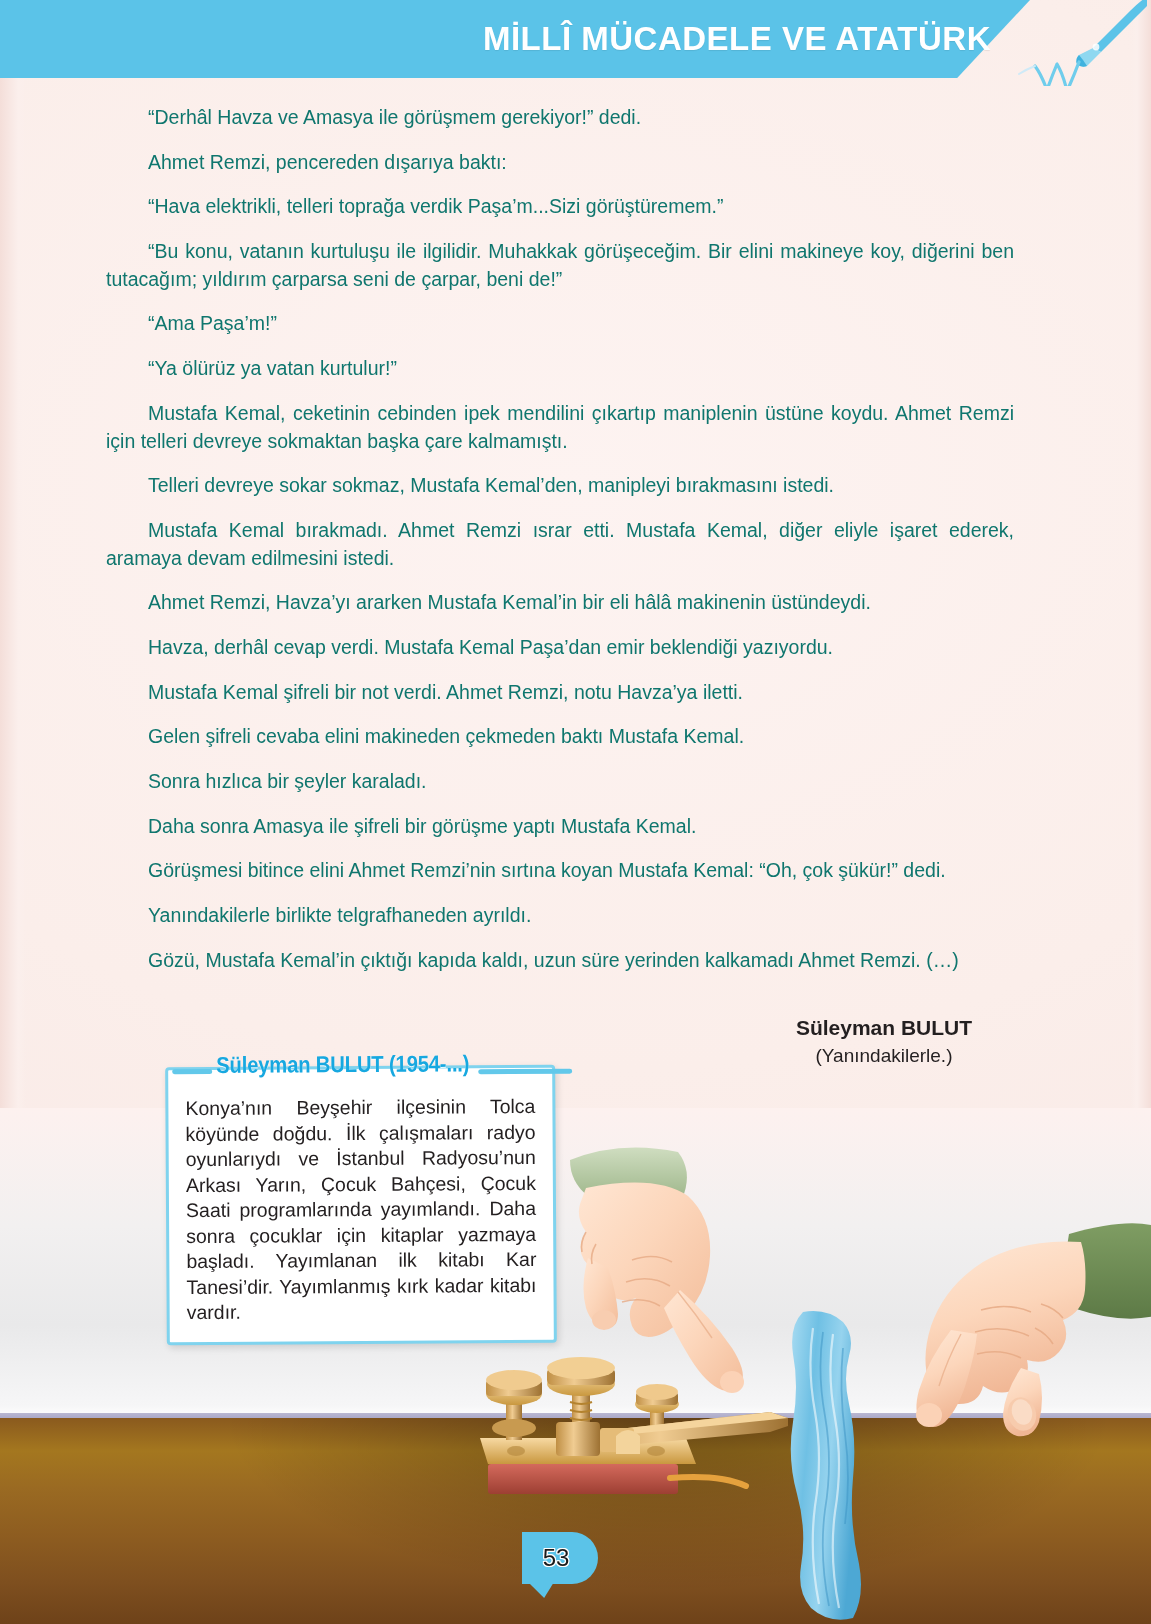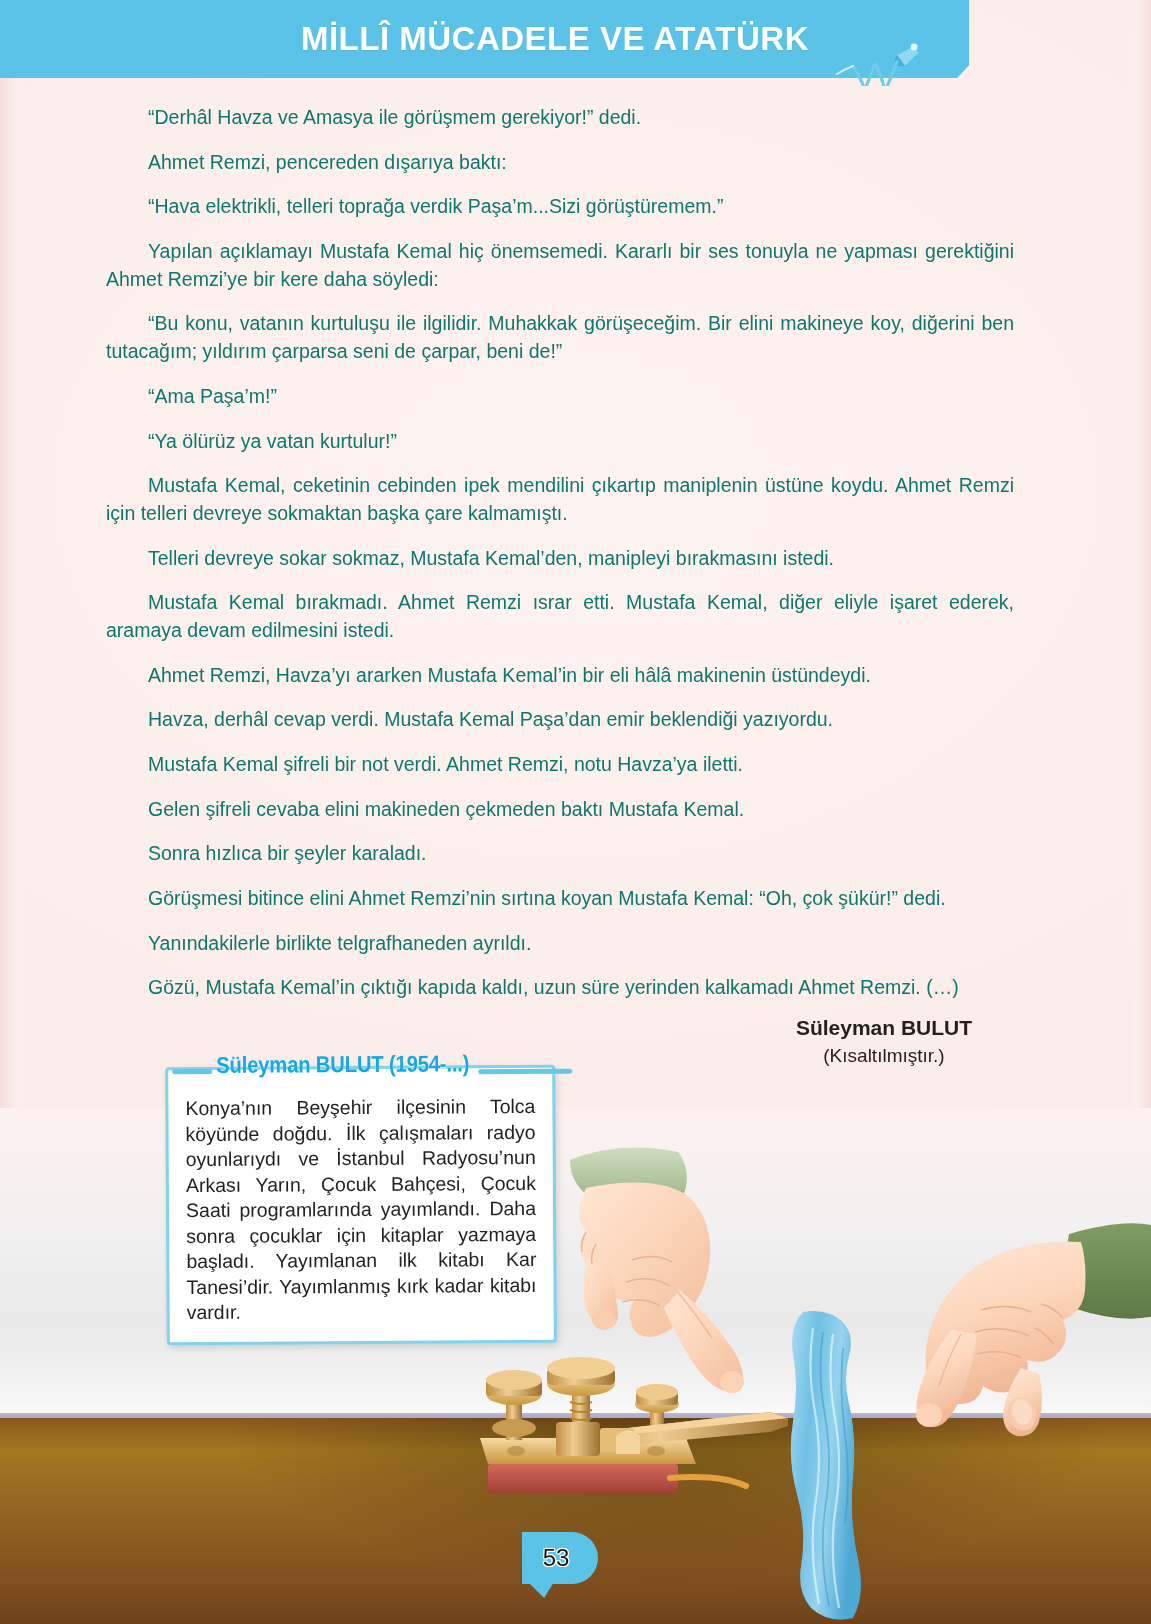--- a/index.html
+++ b/index.html
@@ -33,21 +33,21 @@
     position: absolute;
     right: 0; top: 0;
     width: 20px; height: 100%;
     background: linear-gradient(to left, #f4ded9 0%, #fbefec 70%, rgba(255,255,255,0) 100%);
   }
 
   
   .header {
     position: absolute;
     left: 0; top: 0;
-    width: 969px;
+    width: 1151px;
     height: 86px;
     overflow: hidden;
     text-decoration: underline;
   }
   .header-band {
     position: absolute;
     left: -10px; top: 0;
     width: 1040px;
     height: 78px;
     background: #5bc3e8;
@@ -299,40 +299,40 @@
         <path d="M82 66 Q76 82 70 95 Q66 78 60 68 Q55 80 50 94 Q44 78 38 70" fill="none" stroke="#6fcdec" stroke-width="3.2" stroke-linecap="round" stroke-linejoin="round"></path>
         <path d="M38 70 Q30 73 22 78" fill="none" stroke="#cfeaf7" stroke-width="2" stroke-linecap="round"></path>
       </svg>
     </div>
   </div>
 
   <div class="article">
     <p class="para">“Derhâl Havza ve Amasya ile görüşmem gerekiyor!” dedi.</p>
     <p class="para">Ahmet Remzi, pencereden dışarıya baktı:</p>
     <p class="para">“Hava elektrikli, telleri toprağa verdik Paşa’m...Sizi görüştüremem.”</p>
-    <p class="para">Yapılan açıklamayı Mustafa Kemal hiç önemsemedi. Kararlı bir ses tonuyla ne yapması gerektiğini Ahmet Remzi’ye bir kere daha söyledi:</p>
     <p class="para">“Bu konu, vatanın kurtuluşu ile ilgilidir. Muhakkak görüşeceğim. Bir elini makineye koy, diğerini ben tutacağım; yıldırım çarparsa seni de çarpar, beni de!”</p>
     <p class="para">“Ama Paşa’m!”</p>
     <p class="para">“Ya ölürüz ya vatan kurtulur!”</p>
     <p class="para">Mustafa Kemal, ceketinin cebinden ipek mendilini çıkartıp maniplenin üstüne koydu. Ahmet Remzi için telleri devreye sokmaktan başka çare kalmamıştı.</p>
     <p class="para no-just">Telleri devreye sokar sokmaz, Mustafa Kemal’den, manipleyi bırakmasını istedi.</p>
     <p class="para">Mustafa Kemal bırakmadı. Ahmet Remzi ısrar etti. Mustafa Kemal, diğer eliyle işaret ederek, aramaya devam edilmesini istedi.</p>
     <p class="para no-just">Ahmet Remzi, Havza’yı ararken Mustafa Kemal’in bir eli hâlâ makinenin üstündeydi.</p>
     <p class="para no-just">Havza, derhâl cevap verdi. Mustafa Kemal Paşa’dan emir beklendiği yazıyordu.</p>
     <p class="para no-just">Mustafa Kemal şifreli bir not verdi. Ahmet Remzi, notu Havza’ya iletti.</p>
     <p class="para no-just">Gelen şifreli cevaba elini makineden çekmeden baktı Mustafa Kemal.</p>
     <p class="para no-just">Sonra hızlıca bir şeyler karaladı.</p>
+    <p class="para no-just">Daha sonra Amasya ile şifreli bir görüşme yaptı Mustafa Kemal.</p>
     <p class="para">Görüşmesi bitince elini Ahmet Remzi’nin sırtına koyan Mustafa Kemal: “Oh, çok şükür!” dedi.</p>
     <p class="para no-just">Yanındakilerle birlikte telgrafhaneden ayrıldı.</p>
     <p class="para">Gözü, Mustafa Kemal’in çıktığı kapıda kaldı, uzun süre yerinden kalkamadı Ahmet Remzi. (…)</p>
   </div>
 
   <div class="credit">
     <div class="credit-name">Süleyman BULUT</div>
-    <div class="credit-note">(Kısaltılmıştır.)</div>
+    <div class="credit-note">(Yanındakilerle.)</div>
   </div>
 
   <div class="illu">
     <div class="illu-sky"></div>
     <div class="illu-horizon"></div>
     <div class="illu-desk"></div>
     <div class="illu-desk-shade"></div>
   </div>
 
   <div class="hand" style="left:560px; top:1140px;">

